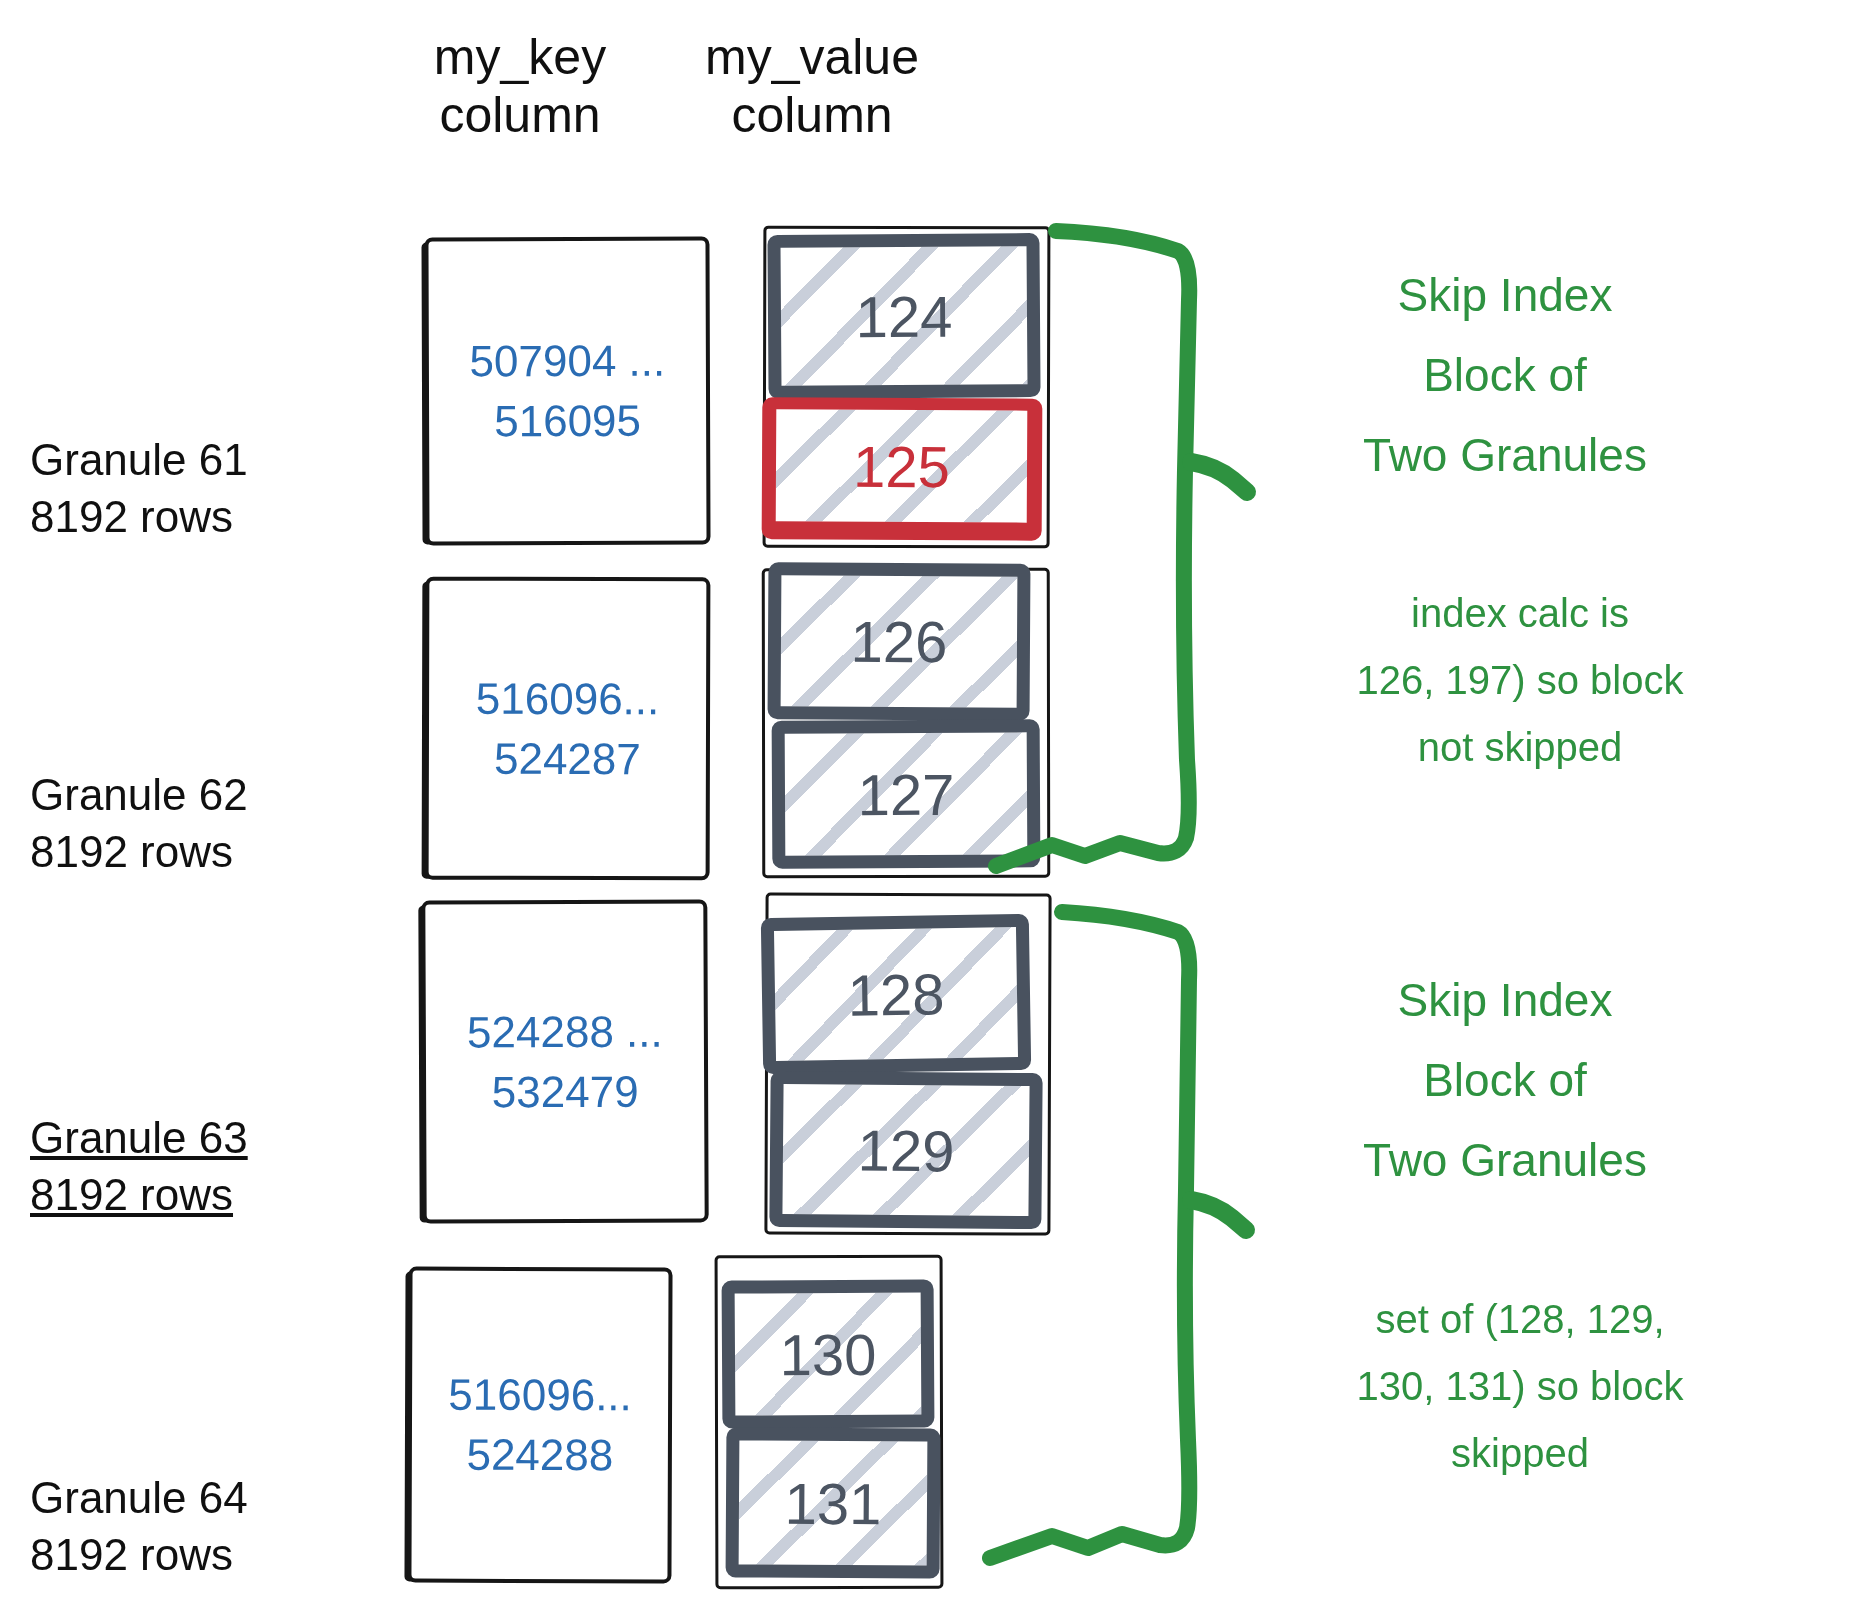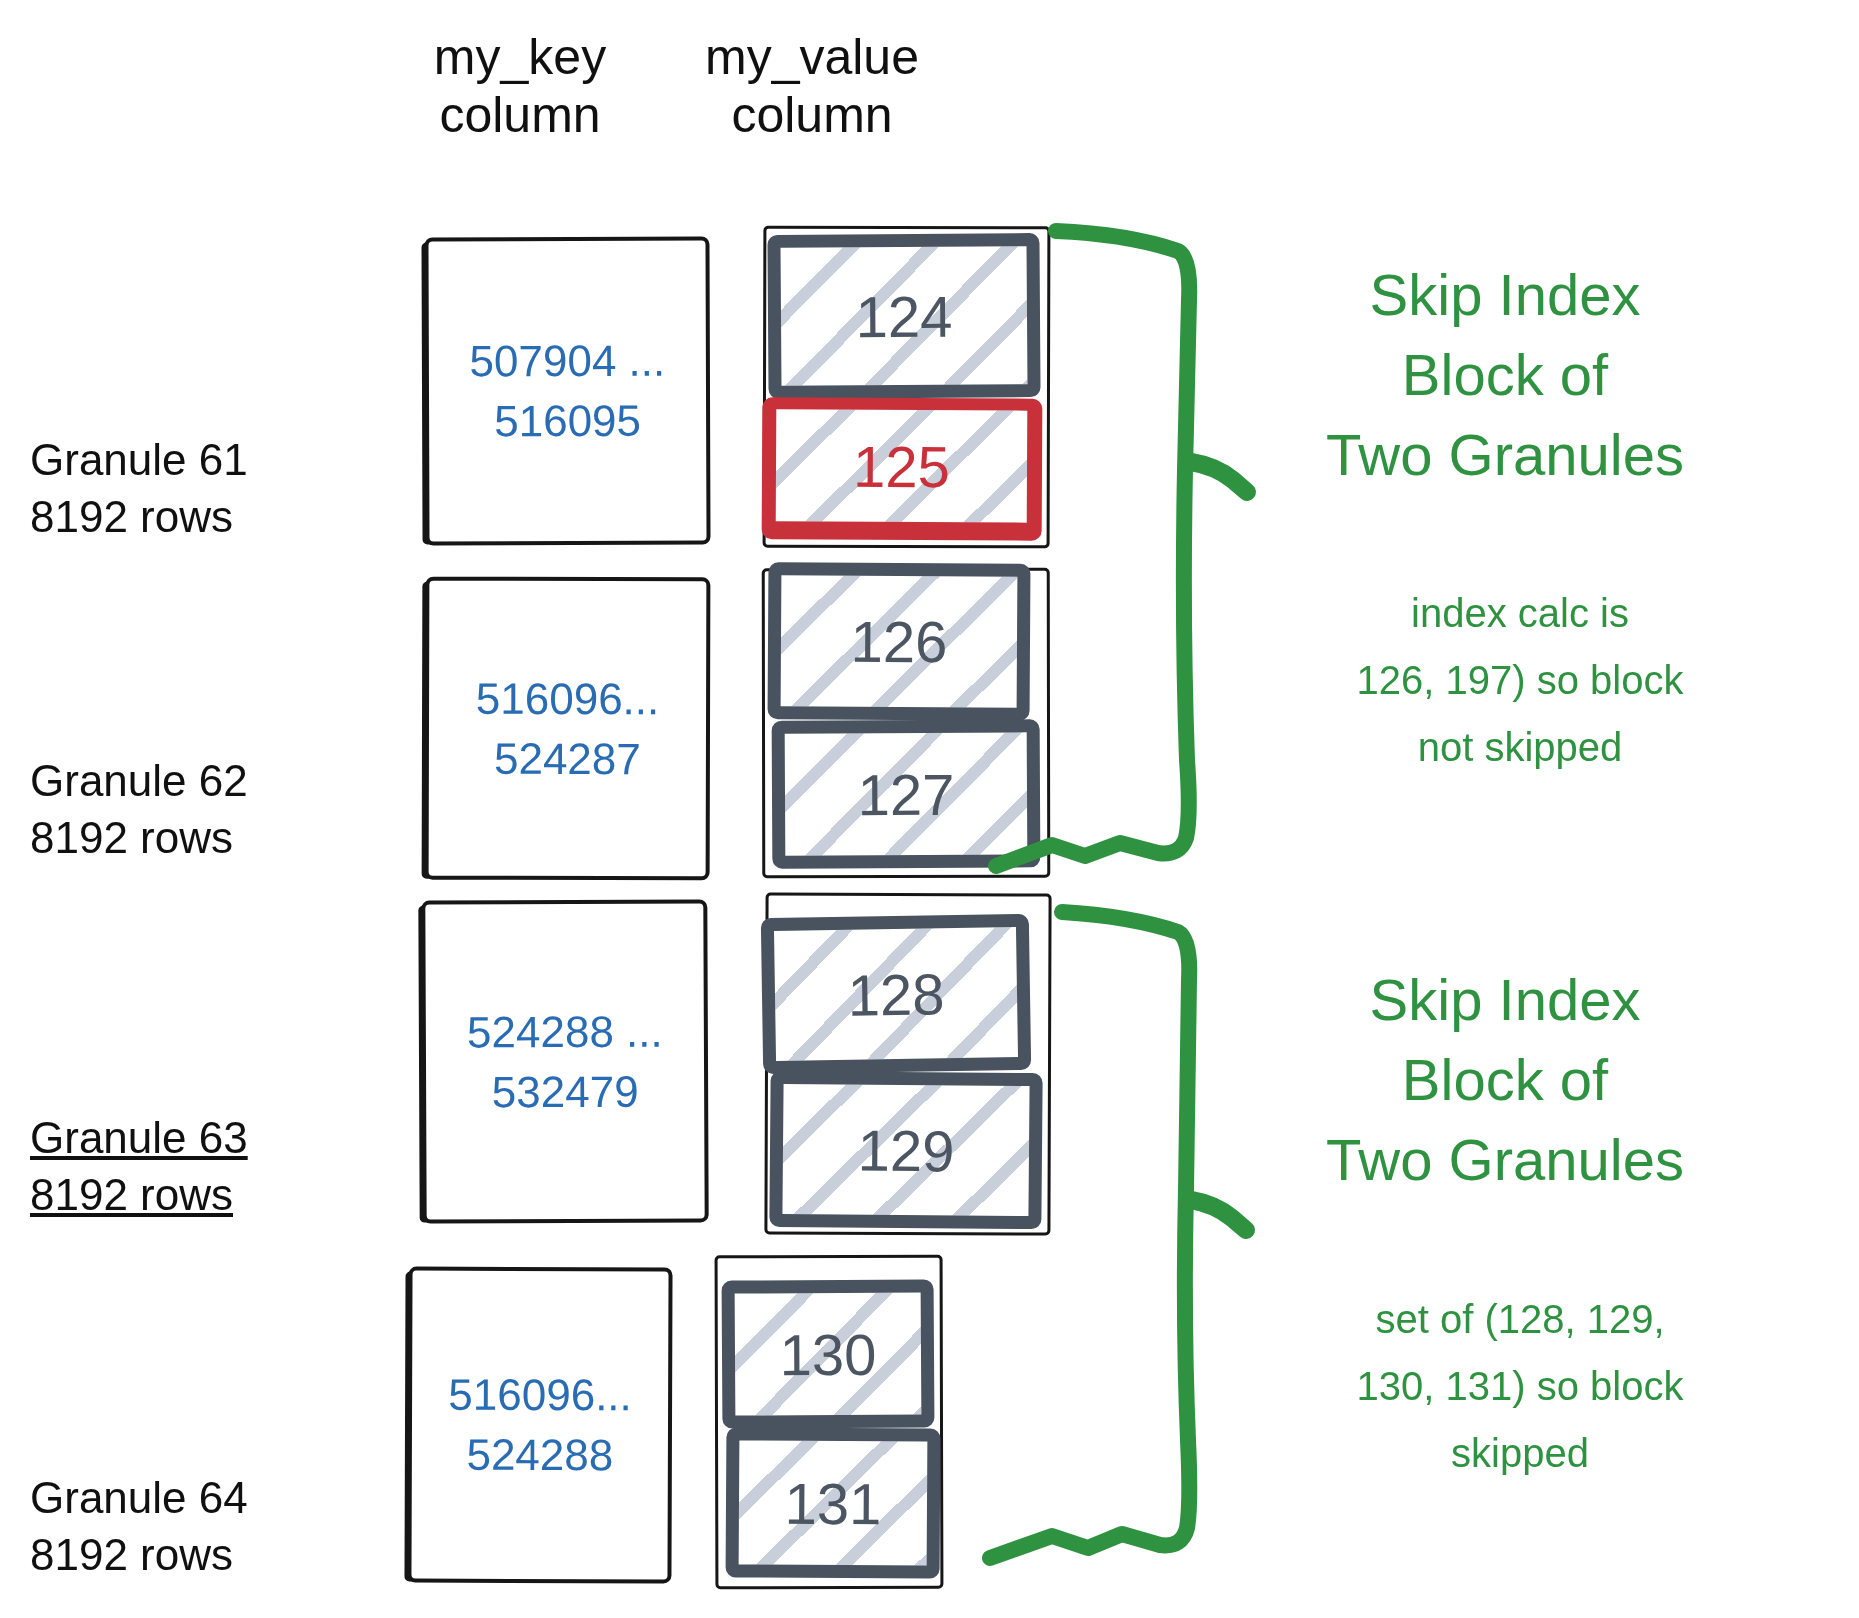--- a/index.html
+++ b/index.html
@@ -63,21 +63,21 @@
   .vblock.hl{
     border-color:var(--red);
     border-width:12px 15px 18px 14px;
     color:var(--red);
   }
   .green-note{
     position:absolute;
     text-align:center;
     color:var(--green);
   }
-  .green-note.wide{font-size:58px;line-height:80px;}
+  .green-note.wide{font-size:46px;line-height:80px;}
   .green-note.tight{font-size:40px;line-height:67px;}
   svg.overlay{position:absolute;left:0;top:0;pointer-events:none;}
 </style>
 </head>
 <body>
 
 <div class="canvas">
 
   <div class="hdr" style="left:320px;top:28px;width:400px;"><span>my_key</span><br><span>column</span></div>
   <div class="hdr" style="left:612px;top:28px;width:400px;"><span>my_value</span><br><span>column</span></div>
@@ -91,21 +91,21 @@
     <div>516095</div>
   </div>
   <div class="vouter" style="left:763px;top:226px;width:281px;height:316px;transform:rotate(0.15deg);"></div>
   <div class="vblock" style="left:768px;top:234px;width:246px;height:138px;transform:rotate(-0.4deg);">
     <span>124</span>
   </div>
   <div class="vblock hl" style="left:762px;top:398px;width:251px;height:112px;transform:rotate(0.3deg);">
     <span>125</span>
   </div>
 
-  <div class="rowlabel" style="left:30px;top:563px;height:303px;width:300px;">
+  <div class="rowlabel" style="left:30px;top:577px;height:303px;width:300px;">
     <div>Granule 62</div>
     <div>8192 rows</div>
   </div>
   <div class="kbox" style="left:425px;top:577px;width:277px;height:295px;transform:rotate(0.15deg);">
     <div>516096...</div>
     <div>524287</div>
   </div>
   <div class="vouter" style="left:762px;top:568px;width:282px;height:304px;transform:rotate(-0.1deg);"></div>
   <div class="vblock" style="left:768px;top:563px;width:236px;height:131px;transform:rotate(0.35deg);">
     <span>126</span>

